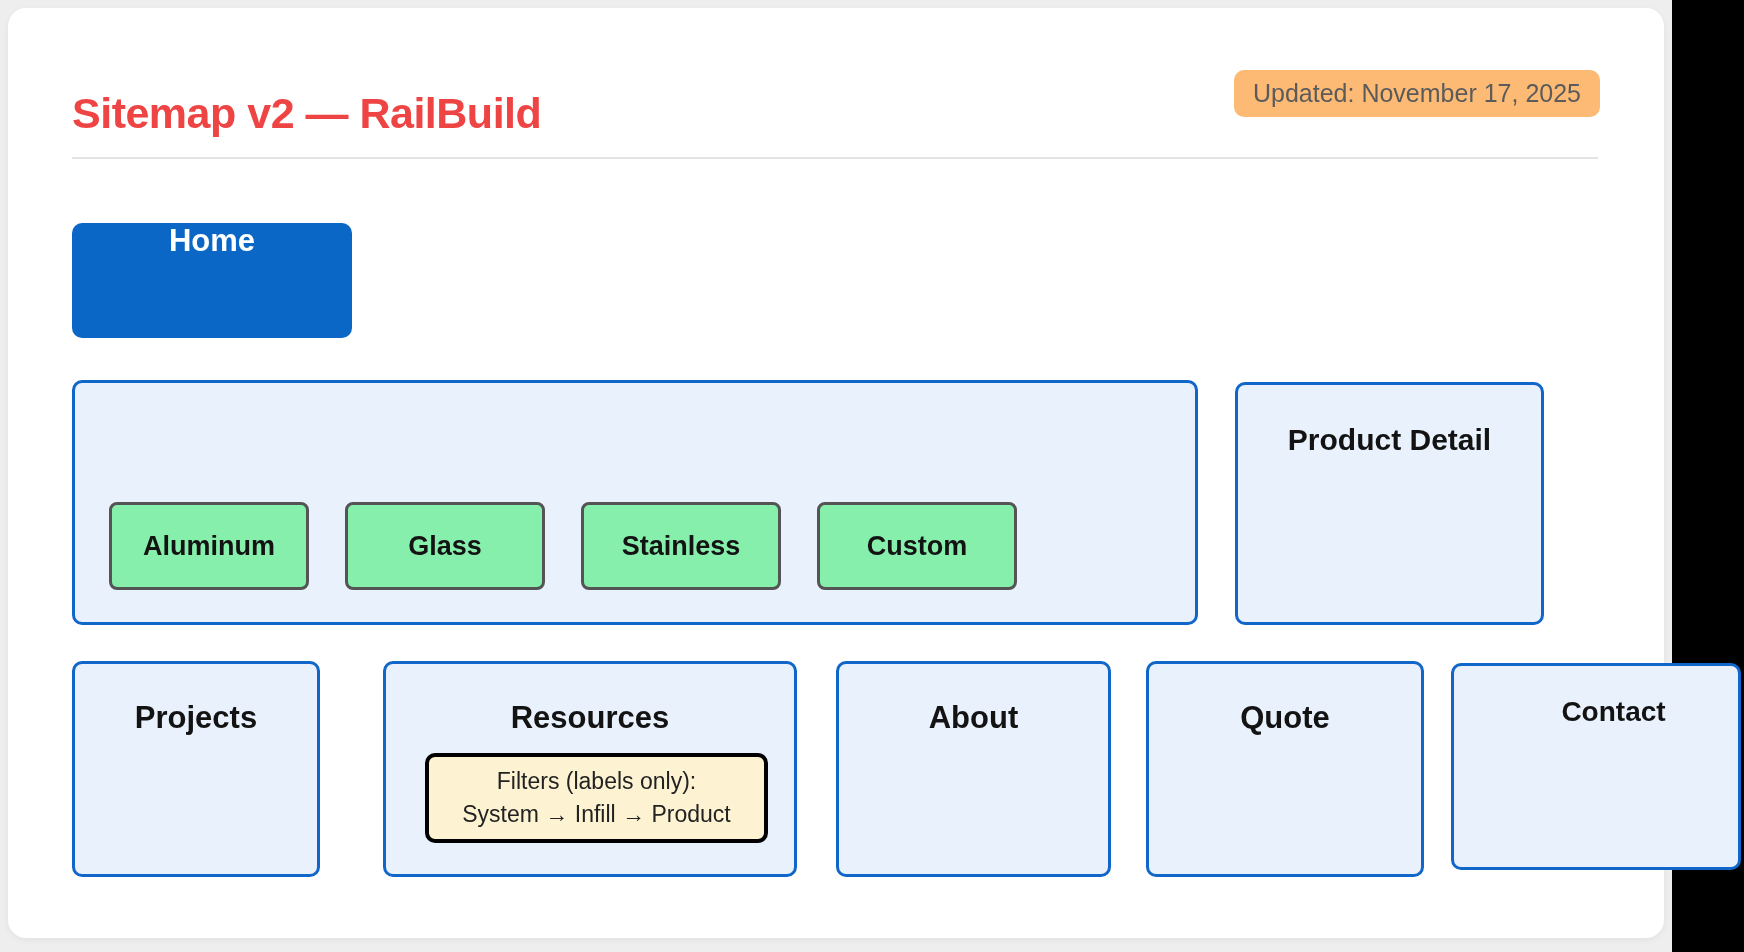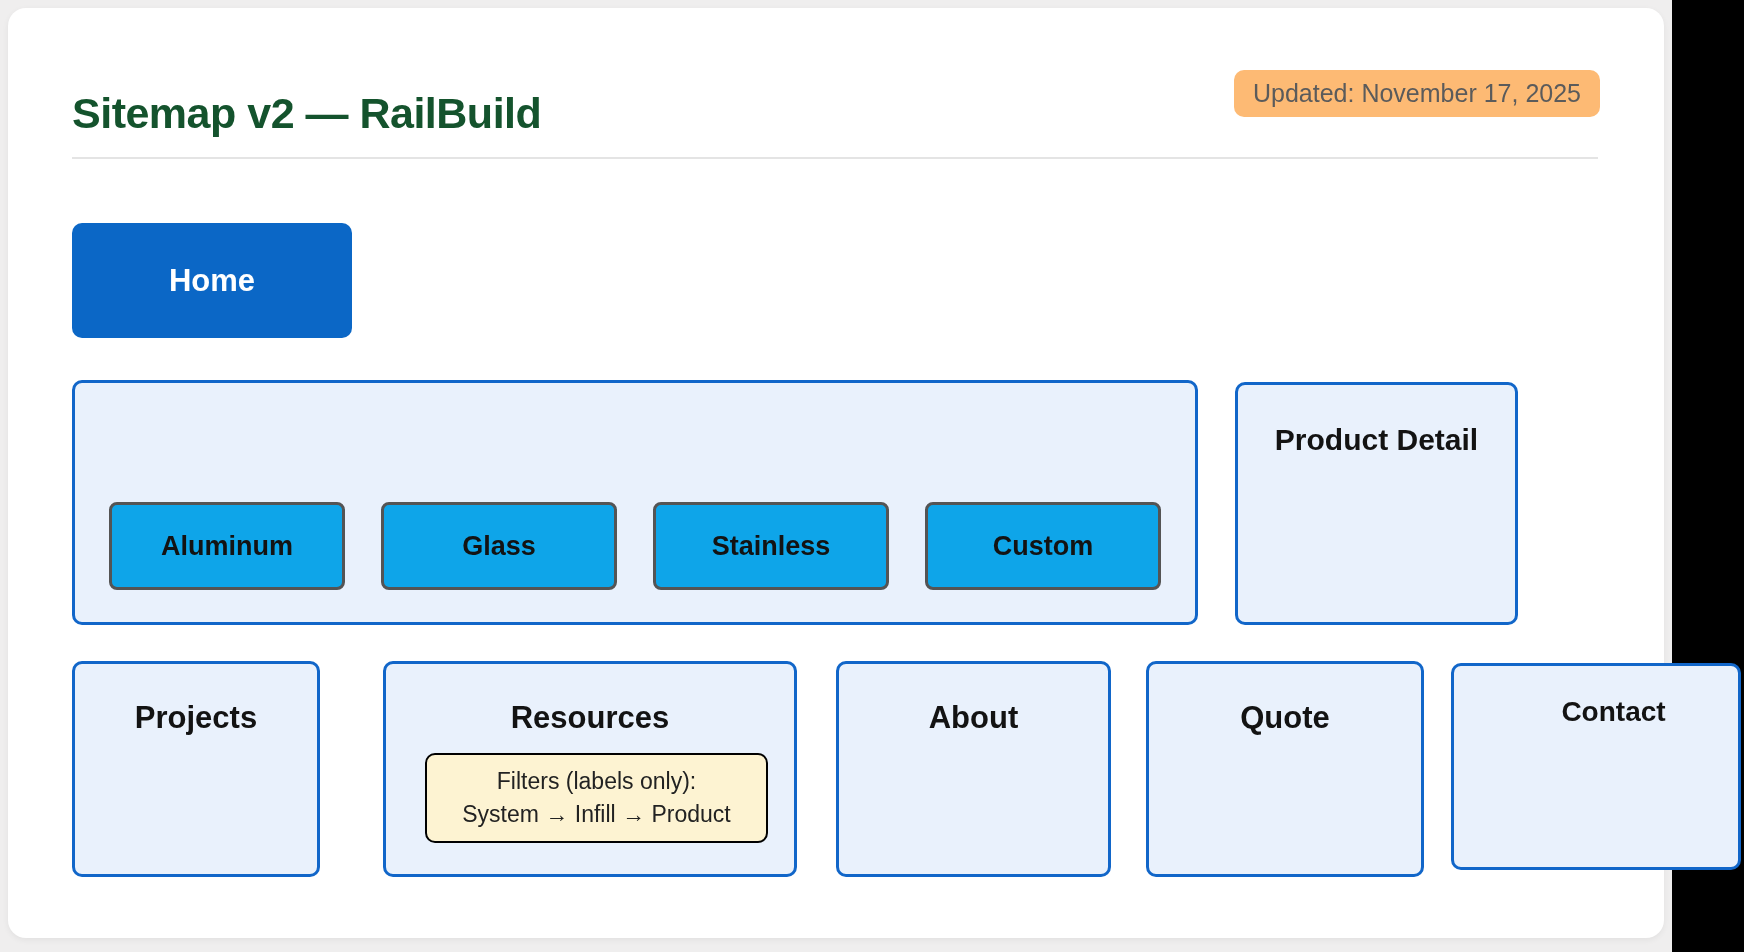--- a/index.html
+++ b/index.html
@@ -31,21 +31,21 @@
     z-index: 2;
   }
 
   .page-title {
     position: absolute;
     left: 64px; top: 52px;
     font-size: 43px;
     line-height: 1.15;
     font-weight: 700;
     letter-spacing: -0.5px;
-    color: #14532d;
+    color: #ef4444;
   }
 
   .updated-badge {
     position: absolute;
     right: 64px; top: 62px;
     height: 47px;
     padding: 0 19px;
     background: #fdba74;
     border-radius: 10px;
     color: #5b5b5b;
@@ -64,21 +64,20 @@
   .home-btn {
     position: absolute;
     left: 64px; top: 215px;
     width: 280px; height: 115px;
     background: #0b67c6;
     border-radius: 10px;
     color: #ffffff;
     font-size: 31px;
     font-weight: 700;
     display: flex;
-    align-items: center;
     justify-content: center;
     cursor: pointer;
   }
 
   .bluebox {
     position: absolute;
     background: #e9f1fc;
     border: 3px solid #1166c9;
     border-radius: 10px;
   }
@@ -87,32 +86,32 @@
     display: block;
     text-align: center;
     font-size: 31px;
     font-weight: 700;
     color: #131313;
     padding-top: 36px;
   }
 
   .products      { left: 64px;   top: 372px; width: 1126px; height: 245px; }
   .products .box-title { padding-top: 35px; }
-  .product-detail{ left: 1227px; top: 374px; width: 283px;  height: 243px; }
+  .product-detail{ left: 1227px; top: 374px; width: 309px;  height: 243px; }
   .product-detail .box-title { padding-top: 38px; font-size: 30px; }
 
   .products-row {
     position: absolute;
     left: 34px; top: 119px;
     display: flex;
     gap: 36px;
   }
   .leaf {
-    width: 236px; height: 88px;
-    background: #0ea5e9;
+    width: 200px; height: 88px;
+    background: #86efac;
     border: 3px solid #545454;
     border-radius: 8px;
     display: flex;
     align-items: center;
     justify-content: center;
     font-size: 27px;
     font-weight: 700;
     color: #131313;
     cursor: pointer;
   }
@@ -122,21 +121,21 @@
   .about     { left: 828px;  top: 653px; width: 275px; height: 216px; }
   .quote     { left: 1138px; top: 653px; width: 278px; height: 216px; }
   .contact   { left: 1443px; top: 655px; width: 290px; height: 207px; z-index: 5; }
   .contact .box-title { padding-top: 30px; font-size: 28px; margin-left: 35px; }
 
   .resources-note {
     position: absolute;
     left: 39px; top: 89px;
     width: 343px; height: 90px;
     background: #fdf3d2;
-    border: 2px solid #000000;
+    border: 4px solid #000000;
     border-radius: 10px;
     display: flex;
     flex-direction: column;
     align-items: center;
     justify-content: center;
     font-size: 23px;
     line-height: 33px;
     color: #222222;
     text-align: center;
   }

